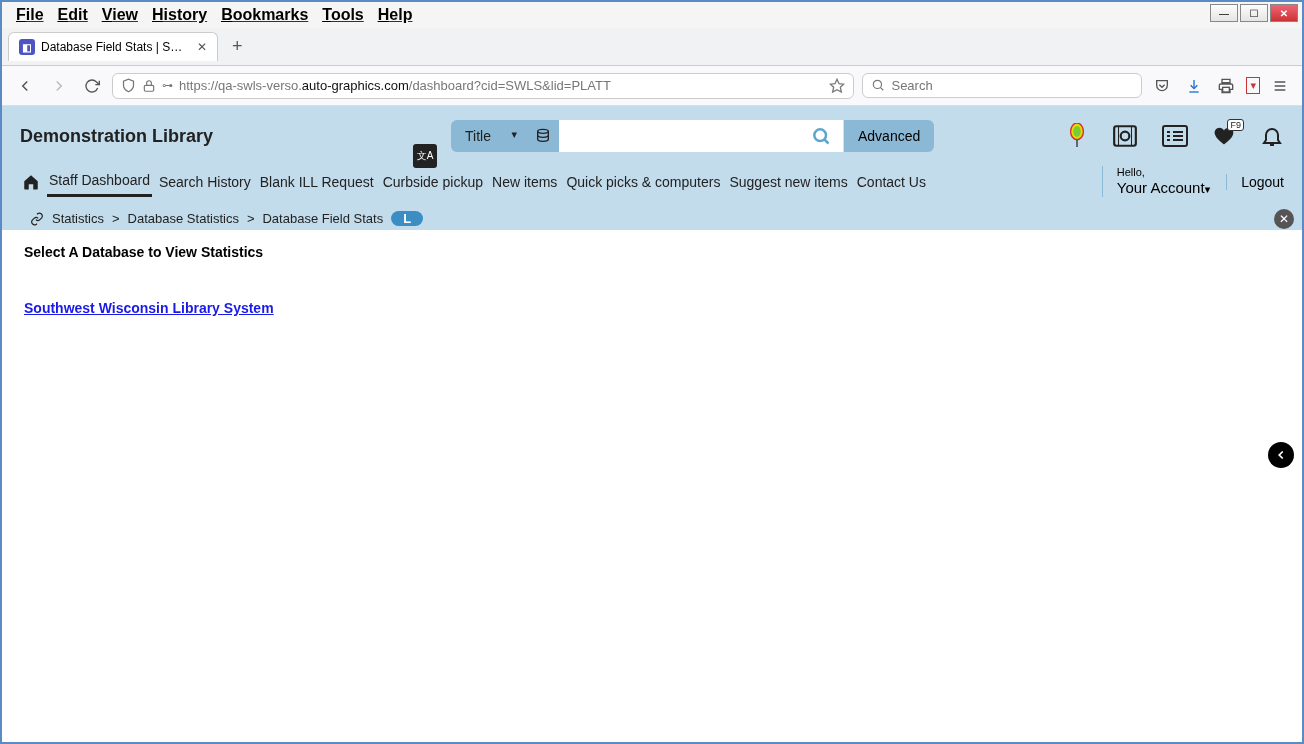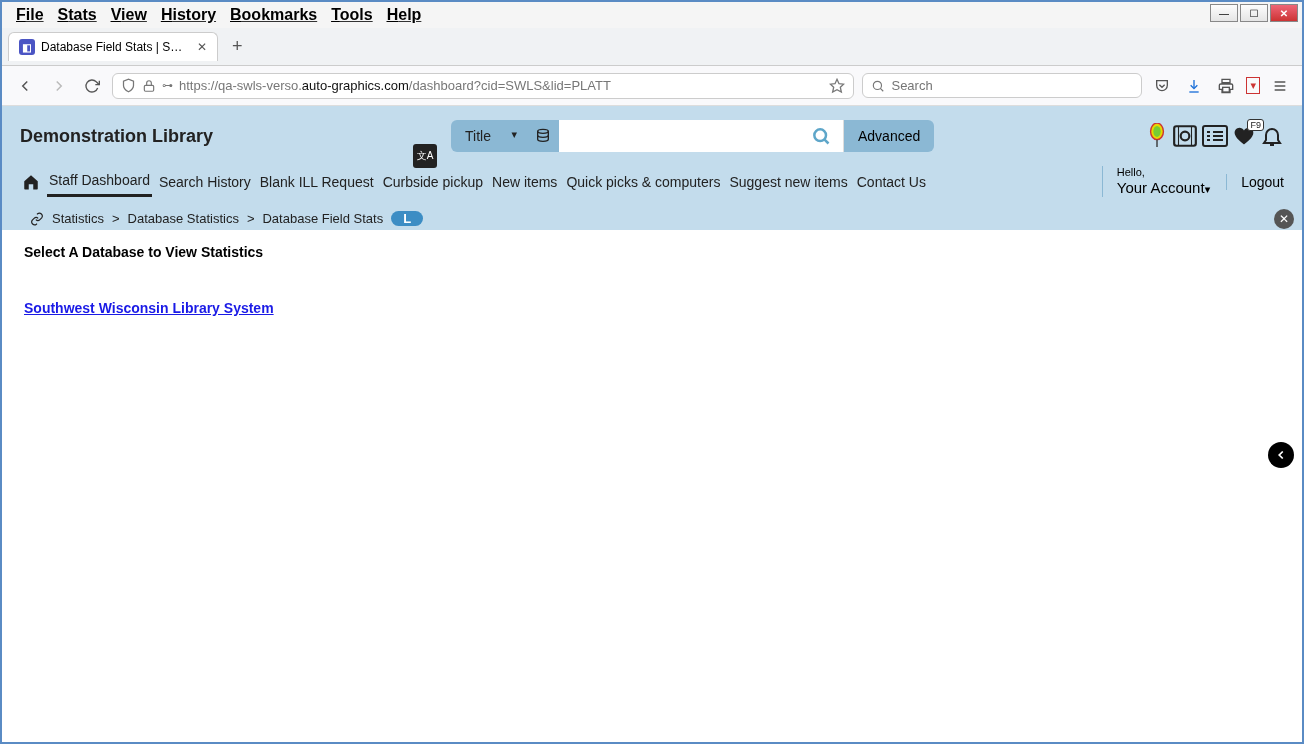--- a/index.html
+++ b/index.html
@@ -19,37 +19,37 @@
 .tab-title { white-space: nowrap; overflow: hidden; text-overflow: ellipsis; flex: 1; }
 .tab-close { cursor: pointer; color: #555; }
 .new-tab { margin-left: 14px; color: #555; font-size: 18px; cursor: pointer; }
 
 .browser-toolbar { display: flex; align-items: center; gap: 8px; padding: 6px 10px; background: #f9f9fb; border-bottom: 1px solid #ddd; height: 40px; }
 .nav-btn { color: #555; cursor: pointer; padding: 4px; }
 .nav-btn.disabled { color: #bbb; }
 .url-bar { flex: 1; display: flex; align-items: center; border: 1px solid #ccc; border-radius: 6px; padding: 4px 8px; gap: 6px; background: #fff; min-width: 0; }
 .url-text { flex: 1; color: #777; font-size: 13px; white-space: nowrap; overflow: hidden; }
 .url-domain { color: #111; }
-.search-box { width: 280px; display: flex; align-items: flex-end; border: 1px solid #ccc; border-radius: 6px; padding: 4px 8px; gap: 6px; background: #fff; }
+.search-box { width: 280px; display: flex; align-items: flex-start; border: 1px solid #ccc; border-radius: 6px; padding: 4px 8px; gap: 6px; background: #fff; }
 .search-box input { border: none; outline: none; flex: 1; font-size: 13px; }
 .tb-icon { cursor: pointer; color: #444; padding: 4px; }
 .tb-icon.blue { color: #1a6fd8; }
 .tb-icon.red-box { border: 1px solid #c33; color: #c33; padding: 1px 3px; font-size: 11px; }
 
 .app-header { background: #c3dcec; padding: 12px 18px; display: flex; align-items: center; gap: 20px; height: 60px; }
 .lib-name { font-size: 18px; font-weight: 700; color: #222; }
 .search-cluster { display: flex; align-items: center; margin-left: 180px; }
 .lang-icon { width: 24px; height: 24px; background:#222; color:#fff; display:flex; align-items:center; justify-content:center; font-size:10px; margin-right: 14px; border-radius:3px;margin-top:39px;}
 .title-dd { background: #8bb8d4; border-radius: 6px 0 0 6px; padding: 8px 36px 8px 14px; color: #222; font-size: 14px; position: relative; cursor: pointer; }
 .title-dd::after { content: "▾"; position: absolute; right: 10px; top: 8px; font-size: 11px; }
 .db-icon { background:#8bb8d4; padding:8px 8px; color:#222; cursor:pointer; }
 .search-input { width: 240px; padding: 8px; border: none; outline: none; font-size: 14px; }
 .search-btn { background: #fff; padding: 6px 12px; color: #5ea6c9; font-size: 18px; cursor: pointer; border-right: 1px solid #ddd;}
 .adv-btn { background: #8bb8d4; padding: 8px 14px; border-radius: 0 6px 6px 0; cursor: pointer; font-size: 14px; }
-.header-right { margin-left: auto; display: flex; align-items: center; gap: 4px; text-align: right; }
+.header-right { margin-left: auto; display: flex; align-items: center; gap: 24px; text-align: right; }
 .hr-icon { font-size: 22px; cursor: pointer; color: #222; position: relative; }
 .badge { position: absolute; top: -6px; right: -8px; background: #fff; border: 1px solid #333; border-radius: 3px; font-size: 9px; padding: 0 2px; }
 
 .nav-row { background: #c3dcec; padding: 0 18px 10px 18px; display: flex; align-items: center; gap: 5px; font-size: 14px; }
 .nav-link { cursor: pointer; color: #222; padding: 6px 2px; }
 .nav-link.active { border-bottom: 3px solid #222; font-weight: 500; }
 .home-icn { font-size: 18px; }
 .account-block { margin-left: auto; display: flex; align-items: center; gap: 16px; }
 .hello-block { border-left: 1px solid #8bb8d4; padding-left: 14px; line-height: 1.2; cursor:pointer;}
 .hello-small { font-size: 11px; }
@@ -72,21 +72,21 @@
 <body>
 
 <div class="window-controls">
   <div class="wc-btn">—</div>
   <div class="wc-btn">☐</div>
   <div class="wc-btn wc-close">✕</div>
 </div>
 
 <div class="menu-bar">
   <span class="menu-item">File</span>
-  <span class="menu-item">Stats</span>
+  <span class="menu-item">Edit</span>
   <span class="menu-item">View</span>
   <span class="menu-item">History</span>
   <span class="menu-item">Bookmarks</span>
   <span class="menu-item">Tools</span>
   <span class="menu-item">Help</span>
 </div>
 
 <div class="tab-strip">
   <div class="tab">
     <span class="tab-favicon">◧</span>

